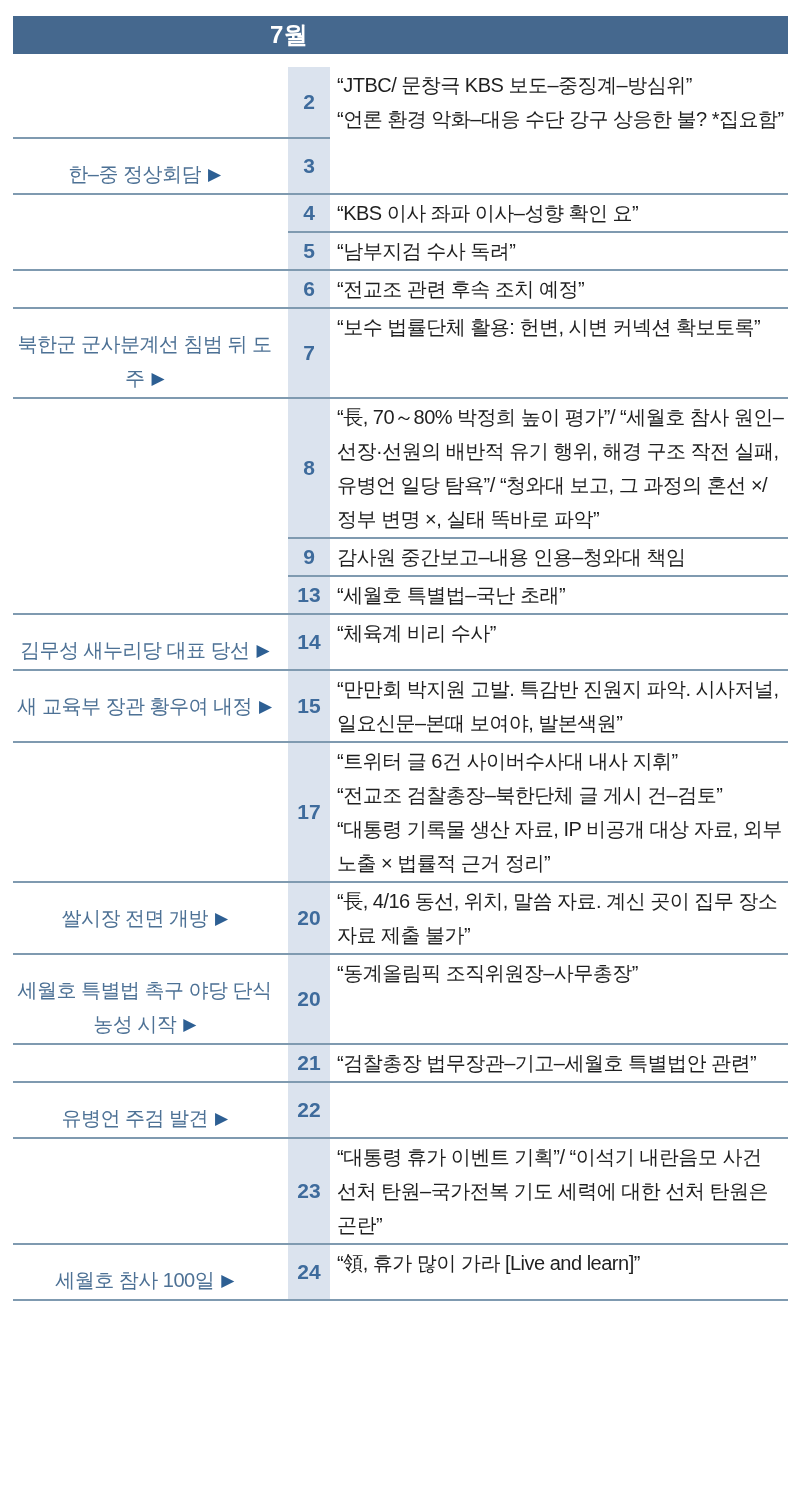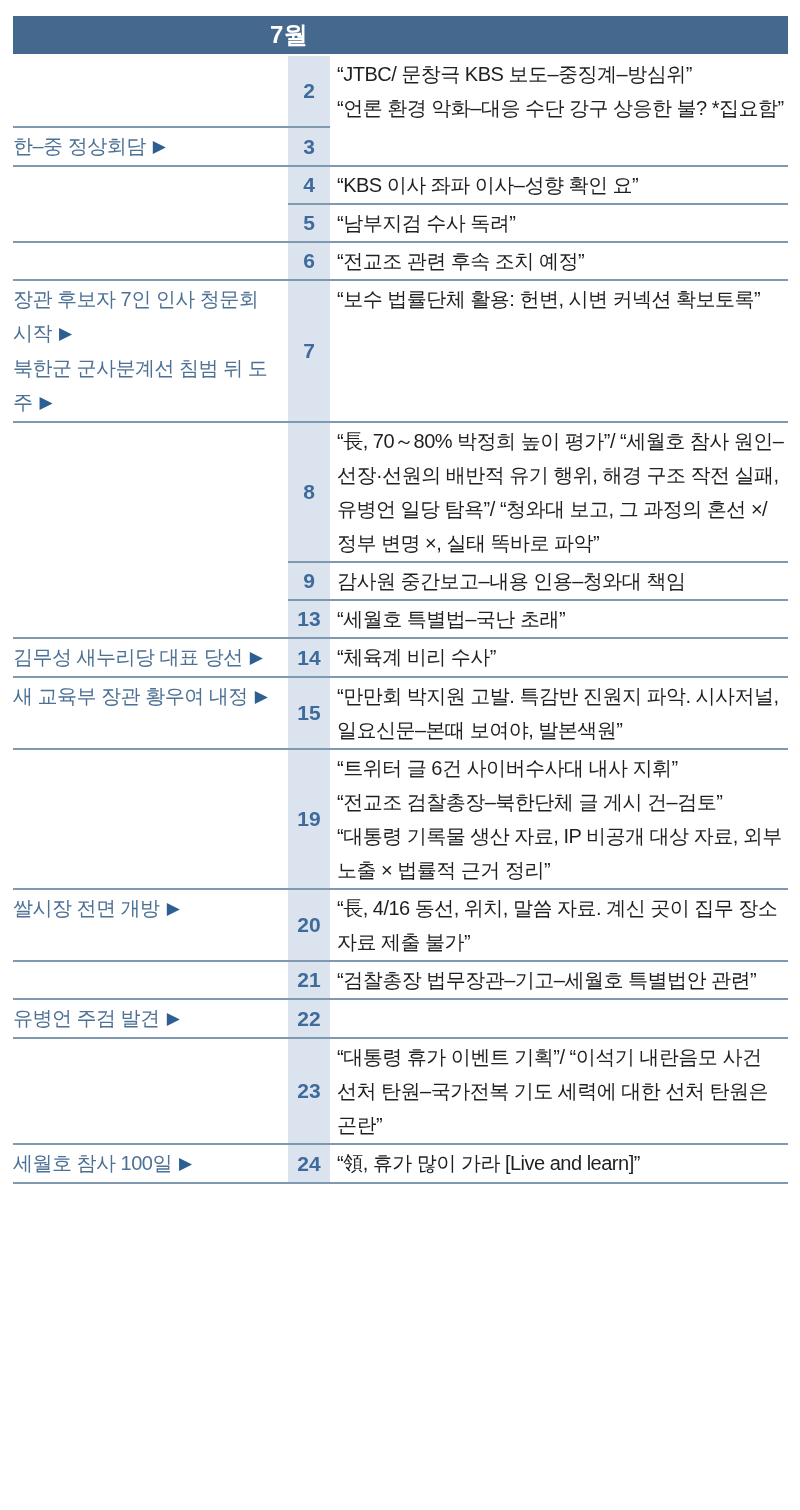--- a/index.html
+++ b/index.html
@@ -21,40 +21,40 @@
   }
   .page {
     width: 800px;
     padding: 16px 12px 0 13px;
   }
   .month-header {
     height: 38px;
     background: var(--header-bg);
     display: flex;
     align-items: center;
-    margin-bottom: 2px;
+    margin-bottom: 13px;
   }
   .month-title {
     color: #ffffff;
     font-size: 24px;
     font-weight: bold;
     padding-left: 257px;
     letter-spacing: 0.5px;
   }
   .timeline-table {
     border-bottom: 2px solid var(--sep);
   }
   .row {
     display: grid;
     grid-template-columns: 275px 42px 1fr;
     align-items: stretch;
   }
   .cell-left {
-    text-align: left;
-    padding: 1px 12px 1px 0;
+    text-align: center;
+    padding: 18px 12px 1px 0;
     color: var(--left-text);
     font-size: 20px;
     line-height: 34px;
     letter-spacing: -0.5px;
   }
   .cell-day {
     background: var(--day-bg);
     display: flex;
     align-items: center;
     justify-content: center;
@@ -130,21 +130,20 @@
     <div class="cell-left"></div>
     <div class="cell-day">
       <span class="day-num">6</span>
     </div>
     <div class="cell-right">
           <div class="note">“전교조 관련 후속 조치 예정”</div>
         </div>
   </div>
       <div class="row sep-right sep-left">
     <div class="cell-left">
-          <div class="left-event">장관 후보자 7인 인사 청문회 시작<span class="arrow">▶</span></div>
           <div class="left-event">북한군 군사분계선 침범 뒤 도주<span class="arrow">▶</span></div>
         </div>
     <div class="cell-day">
       <span class="day-num">7</span>
     </div>
     <div class="cell-right">
           <div class="note">“보수 법률단체 활용: 헌변, 시변 커넥션 확보토록”</div>
         </div>
   </div>
       <div class="row sep-right sep-left">
@@ -192,40 +191,51 @@
     <div class="cell-day">
       <span class="day-num">15</span>
     </div>
     <div class="cell-right">
           <div class="note">“만만회 박지원 고발. 특감반 진원지 파악. 시사저널, 일요신문–본때 보여야, 발본색원”</div>
         </div>
   </div>
       <div class="row sep-right sep-left">
     <div class="cell-left"></div>
     <div class="cell-day">
-      <span class="day-num">19</span>
+      <span class="day-num">17</span>
     </div>
     <div class="cell-right">
           <div class="note">“트위터 글 6건 사이버수사대 내사 지휘”</div>
           <div class="note">“전교조 검찰총장–북한단체 글 게시 건–검토”</div>
           <div class="note">“대통령 기록물 생산 자료, IP 비공개 대상 자료, 외부 노출 × 법률적 근거 정리”</div>
         </div>
   </div>
       <div class="row sep-right sep-left">
     <div class="cell-left">
           <div class="left-event">쌀시장 전면 개방<span class="arrow">▶</span></div>
         </div>
     <div class="cell-day">
       <span class="day-num">20</span>
     </div>
     <div class="cell-right">
           <div class="note">“長, 4/16 동선, 위치, 말씀 자료. 계신 곳이 집무 장소 자료 제출 불가”</div>
         </div>
   </div>
       <div class="row sep-right sep-left">
+    <div class="cell-left">
+          <div class="left-event">세월호 특별법 촉구 야당 단식농성 시작<span class="arrow">▶</span></div>
+        </div>
+    <div class="cell-day">
+      <span class="day-num">20</span>
+    </div>
+    <div class="cell-right">
+          <div class="note">“동계올림픽 조직위원장–사무총장”</div>
+        </div>
+  </div>
+      <div class="row sep-right sep-left">
     <div class="cell-left"></div>
     <div class="cell-day">
       <span class="day-num">21</span>
     </div>
     <div class="cell-right">
           <div class="note">“검찰총장 법무장관–기고–세월호 특별법안 관련”</div>
         </div>
   </div>
       <div class="row sep-right sep-left">
     <div class="cell-left">

